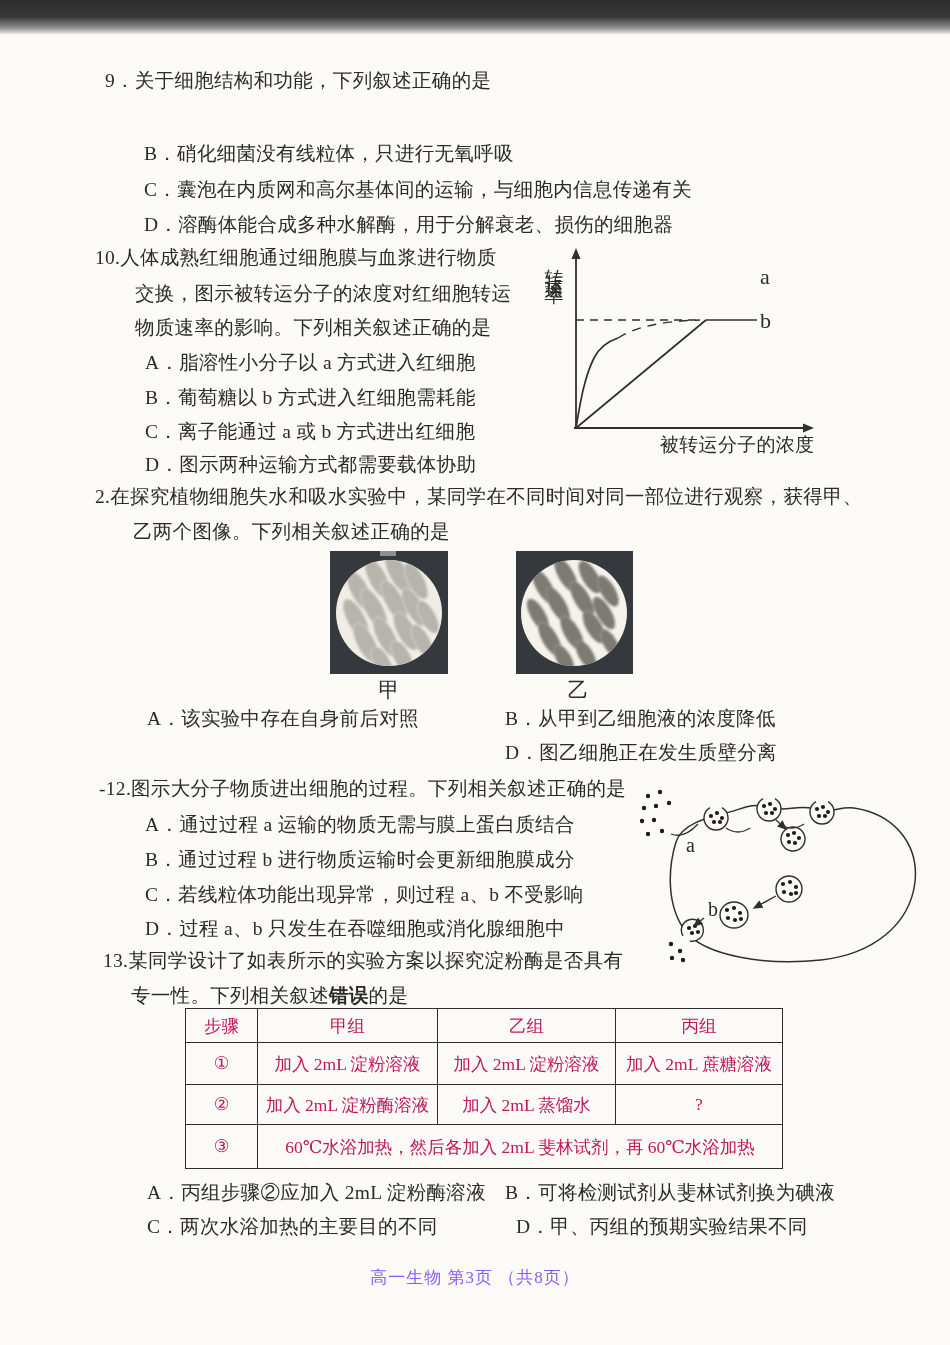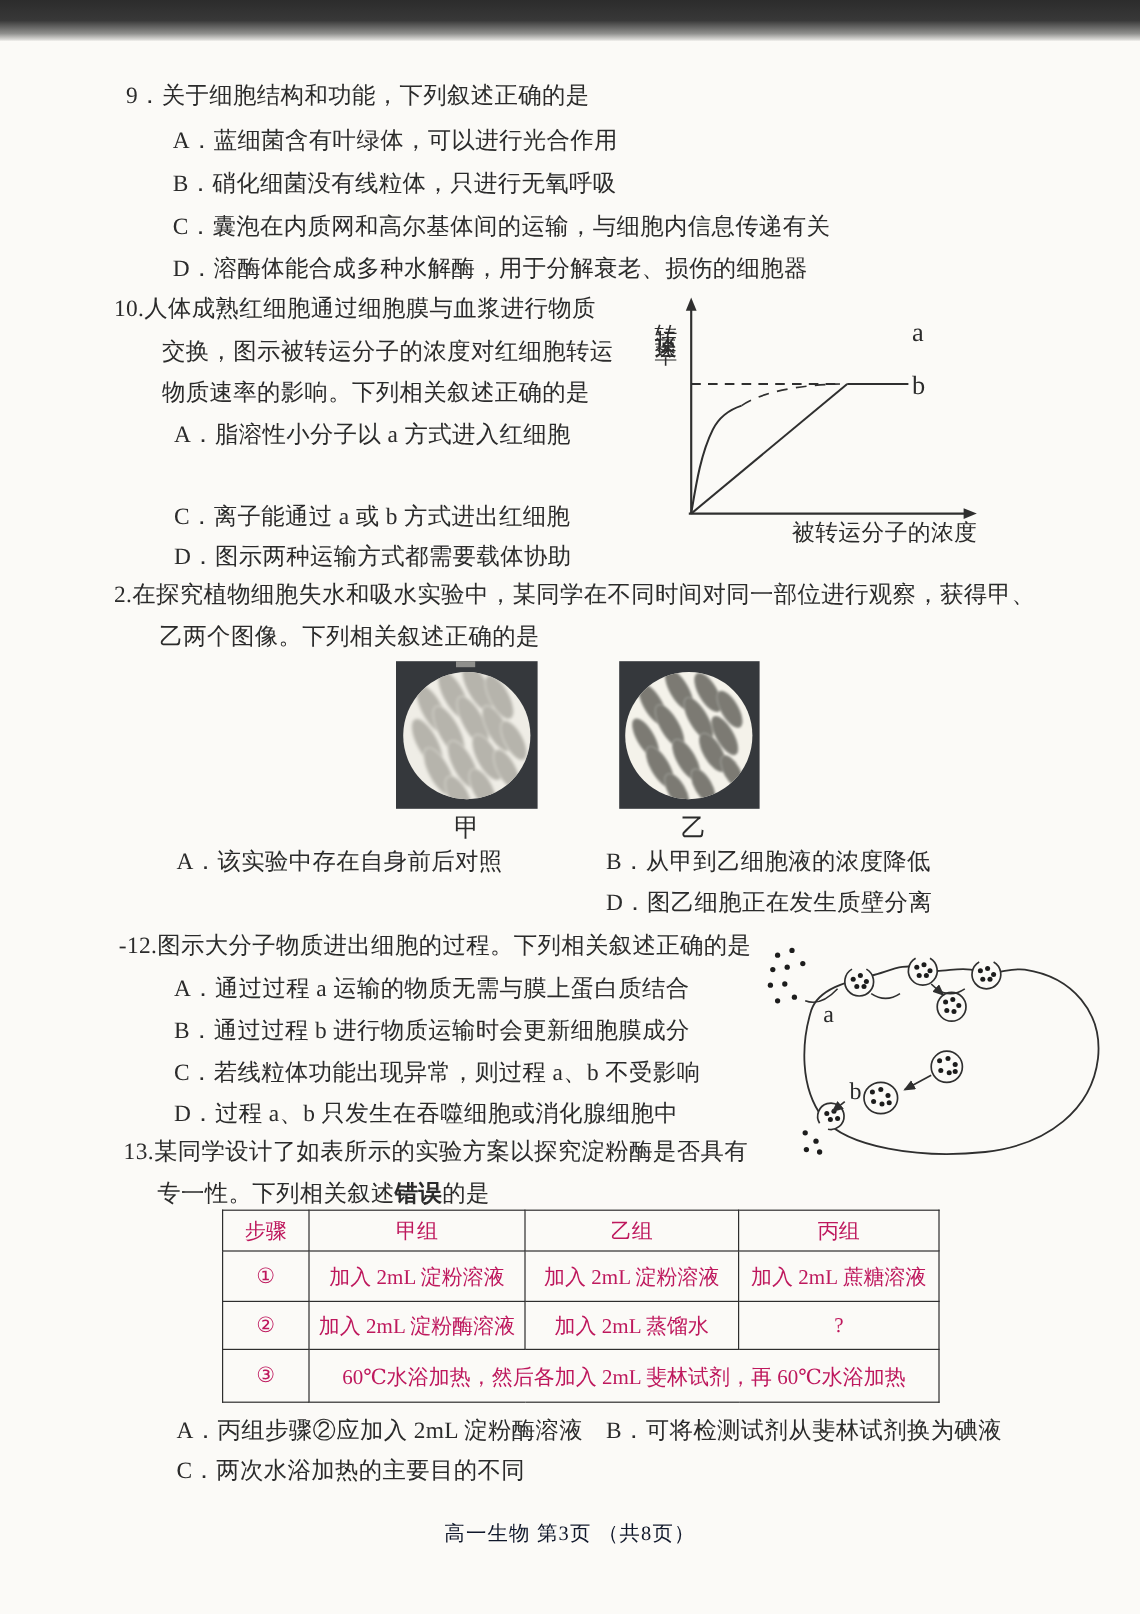--- a/index.html
+++ b/index.html
@@ -50,41 +50,41 @@
     color:#be185d;
     background:transparent;
   }
   table.exp td{
     border:1.6px solid #2e2e2e;
     padding:0 2px;
     font-weight:normal;
   }
   .footer{
     position:absolute;left:0;top:1266px;width:950px;
-    text-align:center;font-size:17px;color:#0f172a;letter-spacing:1px;
+    text-align:center;font-size:17px;color:#8b5cf6;letter-spacing:1px;
   }
   svg{position:absolute;overflow:visible;}
   svg text{font-family:"Liberation Serif","DejaVu Serif",serif;}
 </style>
 </head>
 <body>
 
 <div class="page">
   <div class="scan-band"></div>
 
   <div class="tline" style="left:105px;top:70px;">9．关于细胞结构和功能，下列叙述正确的是</div>
-  <div class="tline" style="left:144px;top:107px;">A．蓝细菌含有叶绿体，可以进行光合作用</div>
   <div class="tline" style="left:144px;top:143px;">B．硝化细菌没有线粒体，只进行无氧呼吸</div>
   <div class="tline" style="left:144px;top:179px;">C．囊泡在内质网和高尔基体间的运输，与细胞内信息传递有关</div>
   <div class="tline" style="left:144px;top:214px;">D．溶酶体能合成多种水解酶，用于分解衰老、损伤的细胞器</div>
 
   <div class="tline" style="left:95px;top:247px;">10.人体成熟红细胞通过细胞膜与血浆进行物质</div>
   <div class="tline" style="left:135px;top:283px;">交换，图示被转运分子的浓度对红细胞转运</div>
   <div class="tline" style="left:135px;top:317px;">物质速率的影响。下列相关叙述正确的是</div>
   <div class="tline" style="left:145px;top:352px;">A．脂溶性小分子以 a 方式进入红细胞</div>
+  <div class="tline" style="left:145px;top:387px;">B．葡萄糖以 b 方式进入红细胞需耗能</div>
   <div class="tline" style="left:145px;top:421px;">C．离子能通过 a 或 b 方式进出红细胞</div>
   <div class="tline" style="left:145px;top:454px;">D．图示两种运输方式都需要载体协助</div>
 
   <div class="ylabel" style="left:541px;top:254px;">转运速率</div>
   <svg style="left:536px;top:246px;" width="292" height="214" viewBox="0 0 292 214">
     <g stroke="#2f2f2f" stroke-width="1.8" fill="none">
 
       <line x1="40" y1="182" x2="40" y2="8"></line>
       <line x1="38" y1="182" x2="270" y2="182"></line>
     </g>
@@ -324,15 +324,16 @@
     <tr style="height:44px">
       <td>③</td>
       <td colspan="3">60℃水浴加热，然后各加入 2mL 斐林试剂，再 60℃水浴加热</td>
     </tr>
   </tbody>
     </table>
 
   <div class="tline" style="left:147px;top:1182px;">A．丙组步骤②应加入 2mL 淀粉酶溶液</div>
   <div class="tline" style="left:147px;top:1216px;">C．两次水浴加热的主要目的不同</div>
   <div class="tline" style="left:505px;top:1182px;">B．可将检测试剂从斐林试剂换为碘液</div>
+  <div class="tline" style="left:516px;top:1216px;">D．甲、丙组的预期实验结果不同</div>
 
   <div class="footer">高一生物 第3页 （共8页）</div>
 </div>
 
 </body></html>

